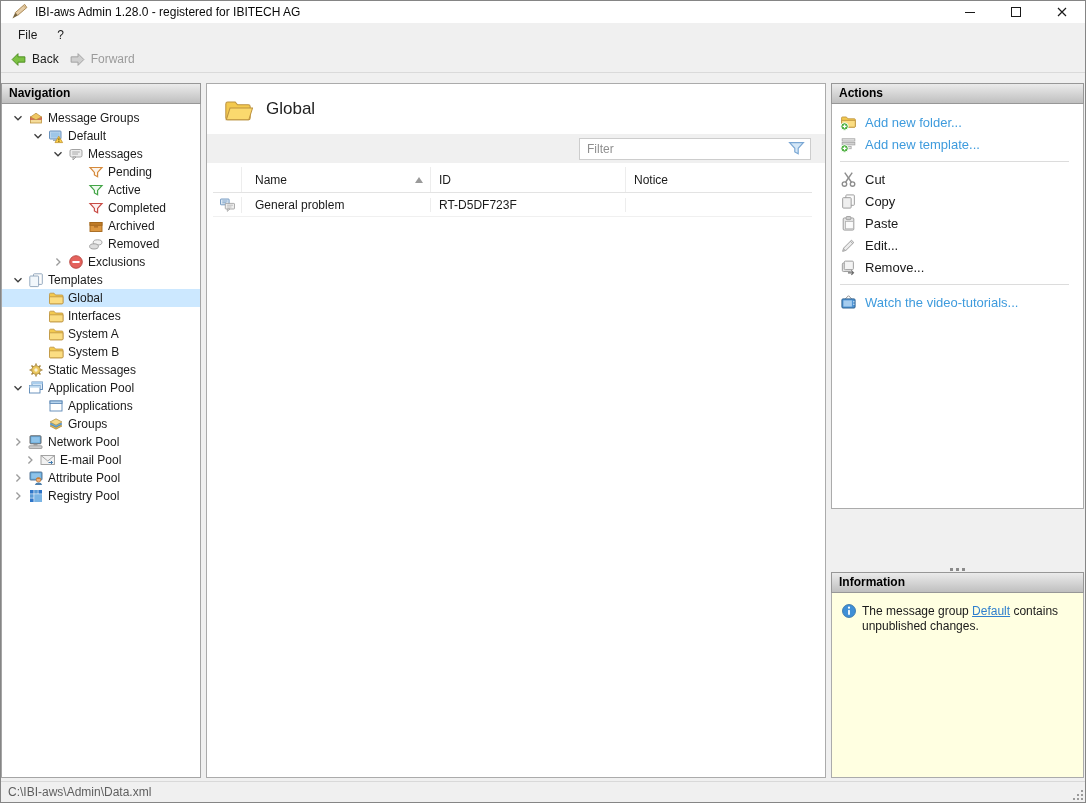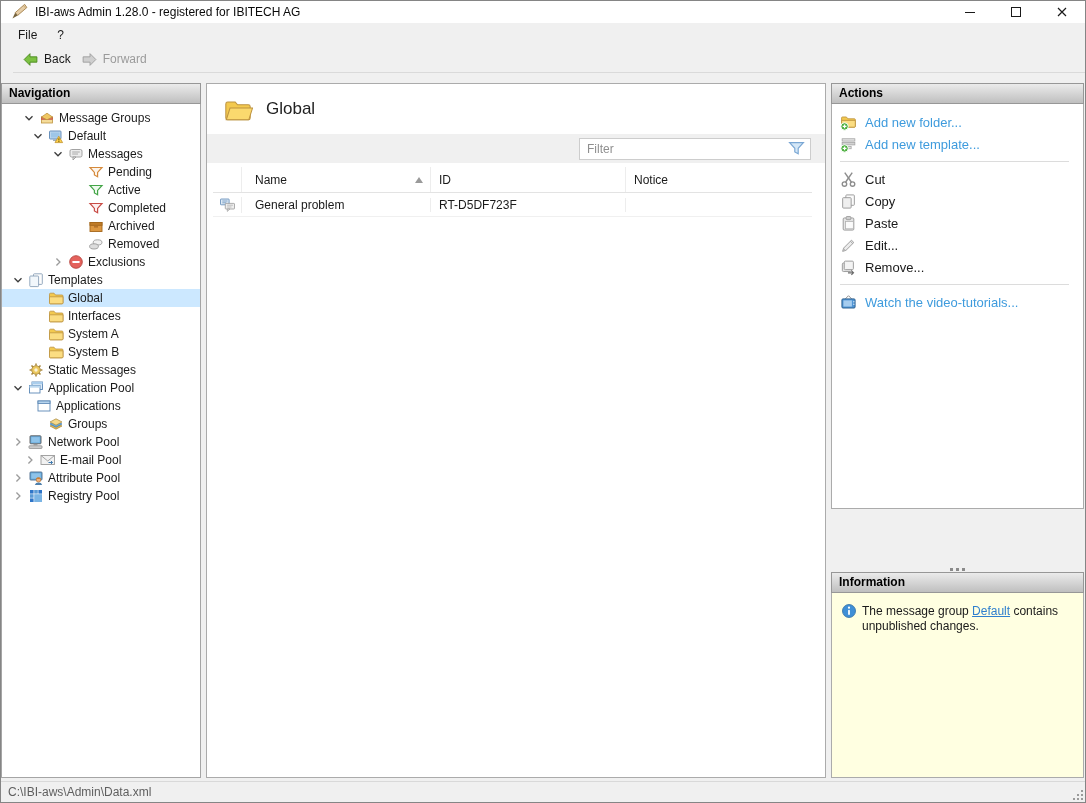--- a/index.html
+++ b/index.html
@@ -7,21 +7,21 @@
   
   .titlebar{height:22px;background:#ffffff;display:flex;align-items:center;}
   .titlebar .appicon{width:18px;height:18px;margin:0 7px 0 9px;}
   .titlebar .title{font-size:12px;color:#0a0a0a;}
   .titlebar .spacer{flex:1;}
   .winbtn{width:46px;height:30px;display:flex;align-items:center;justify-content:center;background:transparent;border:none;padding:0;cursor:default;}
   
   .menubar{height:23px;background:#f0f0f0;display:flex;align-items:center;padding-left:7px;}
   .menu-item{font-size:12px;color:#1a1a1a;padding:3px 10px;}
   
-  .toolbar{height:26px;background:#f0f0f0;display:flex;align-items:center;padding-left:6px;border-bottom:1px solid #dadada;margin-left:12px;}
+  .toolbar{height:26px;background:#f0f0f0;display:flex;align-items:center;padding-left:6px;border-bottom:1px solid #dadada;}
   .tool-btn{display:flex;align-items:center;gap:5px;padding:2px 7px 2px 3px;font-size:12px;color:#1a1a1a;}
   .tool-btn.disabled{color:#9b9b9b;}
   .tool-btn .icon{width:17px;height:17px;display:inline-block;}
   
   .workspace{position:absolute;top:80px;left:0;right:0;bottom:21px;background:#f0f0f0;}
   .pane-header{height:21px;background:linear-gradient(#ebebeb,#bfbfbf);border:1px solid #979797;box-sizing:border-box;font-size:12px;font-weight:bold;color:#000;padding-left:7px;line-height:19px;}
   
   .nav-pane{position:absolute;left:0;top:2px;width:200px;bottom:3px;}
   .nav-body{position:absolute;top:21px;left:0;right:0;bottom:0;background:#fff;border:1px solid #a5a5a5;border-top:none;box-sizing:border-box;padding-top:5px;overflow:hidden;}
   .tree-row{height:18px;display:flex;align-items:center;font-size:12px;color:#1a1a1a;white-space:nowrap;}
@@ -126,21 +126,21 @@
         </span>
         <span>Forward</span>
       </span>
     </div>
 
   <div class="workspace">
 
     <div class="nav-pane">
       <div class="pane-header">Navigation</div>
       <div class="nav-body" id="nav-tree">
-          <div class="tree-row" style="padding-left:19px">
+          <div class="tree-row" style="padding-left:8px">
             <span class="expander">
               <svg width="14" height="14" viewBox="0 0 16 16">
                 <path d="M4 6 L8 10 L12 6" fill="none" stroke="#3c3c3c" stroke-width="1.5"></path>
               </svg>
             </span>
             <span class="tree-icon icon">
               <svg width="16" height="16" viewBox="0 0 16 16">
                 <rect x="2.5" y="7" width="11" height="6" fill="#f5dc9a" stroke="#bd9340" stroke-width="0.8"></rect>
                 <rect x="2.5" y="7" width="11" height="2.4" fill="#dd6a55" stroke="#bd5140" stroke-width="0.6"></rect>
                 <path d="M2.5 7 L8 3.2 L13.5 7 L8 9.8 Z" fill="#f0c763" stroke="#bd9340" stroke-width="0.8"></path>
@@ -327,21 +327,21 @@
             <span class="tree-icon icon">
               <svg width="16" height="16" viewBox="0 0 16 16">
                 <rect x="4" y="2" width="10.5" height="7.5" fill="#dcebf8" stroke="#5b87b5" stroke-width="0.9"></rect>
                 <rect x="4" y="2" width="10.5" height="2.2" fill="#a9cdec"></rect>
                 <rect x="1.5" y="5.5" width="10.5" height="7.5" fill="#ffffff" stroke="#5b87b5" stroke-width="0.9"></rect>
                 <rect x="1.5" y="5.5" width="10.5" height="2.2" fill="#bcd9f0"></rect>
               </svg>
             </span>
             <span class="tree-label">Application Pool</span>
           </div>
-          <div class="tree-row" style="padding-left:16px">
+          <div class="tree-row" style="padding-left:28px">
             <span class="expander"></span>
             <span class="tree-icon icon">
               <svg width="16" height="16" viewBox="0 0 16 16">
                 <rect x="2" y="3" width="12" height="10" fill="#ffffff" stroke="#5b87b5" stroke-width="0.9"></rect>
                 <rect x="2" y="3" width="12" height="2.4" fill="#bcd9f0" stroke="#5b87b5" stroke-width="0.9"></rect>
               </svg>
             </span>
             <span class="tree-label">Applications</span>
           </div>
           <div class="tree-row" style="padding-left:28px">

